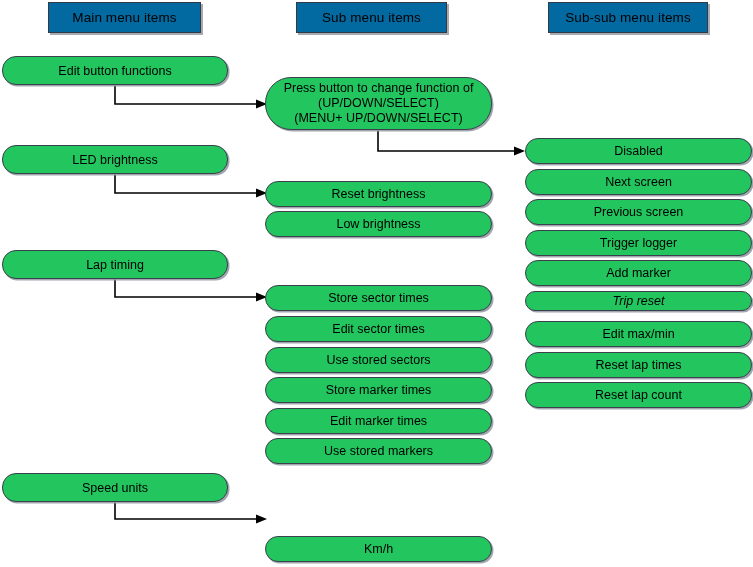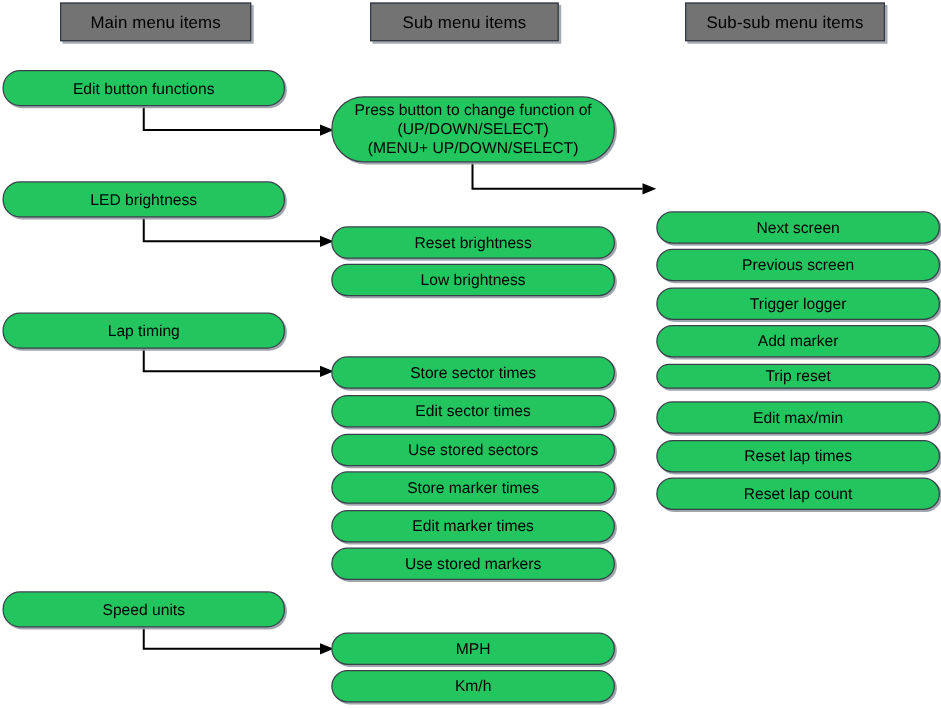--- a/index.html
+++ b/index.html
@@ -10,21 +10,21 @@
     font-family:"Liberation Sans", sans-serif;
     color:#000000;
     overflow:hidden;
     position:relative;
   }
   #canvas{position:absolute;left:0;top:0;width:753px;height:567px;}
 
   
   .hdr{
     position:absolute;
-    background:#737373;
+    background:#0369a1;
     border:1px solid #333a45;
     box-shadow:2px 2px 0 0 rgba(150,155,165,0.85);
     display:flex;align-items:center;justify-content:center;
     font-size:13.5px;
     letter-spacing:0.1px;
     color:#000;
     box-sizing:border-box;
     white-space:nowrap;
   }
 
@@ -108,34 +108,34 @@
   <div class="pill" style="left:265px;top:316px;width:227px;height:26px;">Edit sector times</div>
 
   <div class="pill" style="left:265px;top:347px;width:227px;height:26px;">Use stored sectors</div>
 
   <div class="pill" style="left:265px;top:377px;width:227px;height:26px;">Store marker times</div>
 
   <div class="pill" style="left:265px;top:408px;width:227px;height:26px;">Edit marker times</div>
 
   <div class="pill" style="left:265px;top:438px;width:227px;height:26px;">Use stored markers</div>
 
-  <div class="pill" style="left:265px;top:506px;width:227px;height:26px;">MPH</div>
 
   <div class="pill" style="left:265px;top:536px;width:227px;height:26px;">Km/h</div>
 
+  <div class="pill" style="left:525px;top:138px;width:227px;height:26px;">Disabled</div>
 
   <div class="pill" style="left:525px;top:169px;width:227px;height:26px;">Next screen</div>
 
   <div class="pill" style="left:525px;top:199px;width:227px;height:26px;">Previous screen</div>
 
   <div class="pill" style="left:525px;top:230px;width:227px;height:26px;">Trigger logger</div>
 
   <div class="pill" style="left:525px;top:260px;width:227px;height:26px;">Add marker</div>
 
-  <div class="pill" style="left:525px;top:291px;width:227px;height:20px;">Trip reset</div>
+  <div class="pill" style="left:525px;top:291px;width:227px;height:20px;font-style:italic;">Trip reset</div>
 
   <div class="pill" style="left:525px;top:321px;width:227px;height:26px;">Edit max/min</div>
 
   <div class="pill" style="left:525px;top:352px;width:227px;height:26px;">Reset lap times</div>
 
   <div class="pill" style="left:525px;top:382px;width:227px;height:26px;">Reset lap count</div>
 
 </div>
 
 </body></html>

